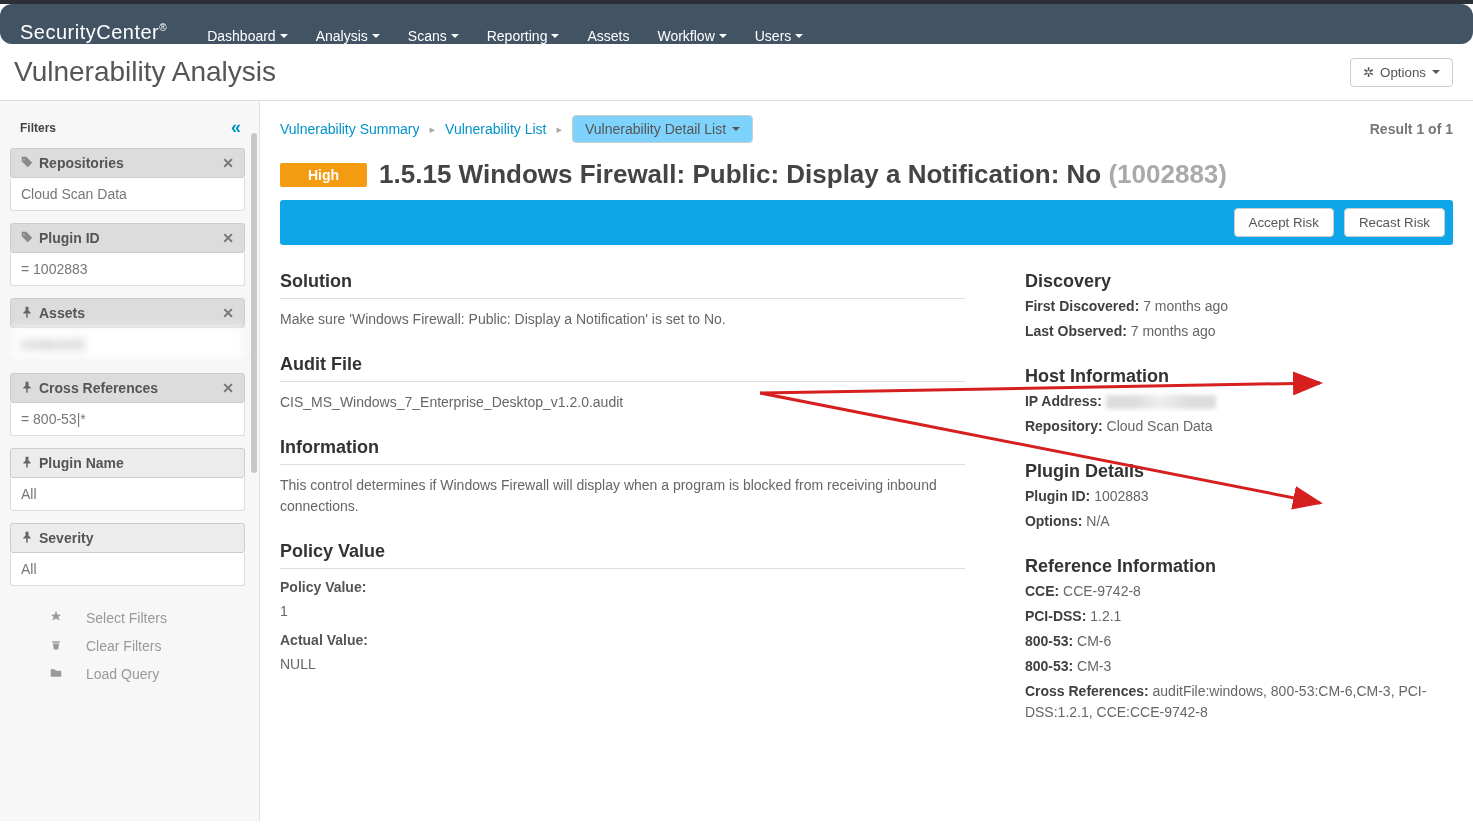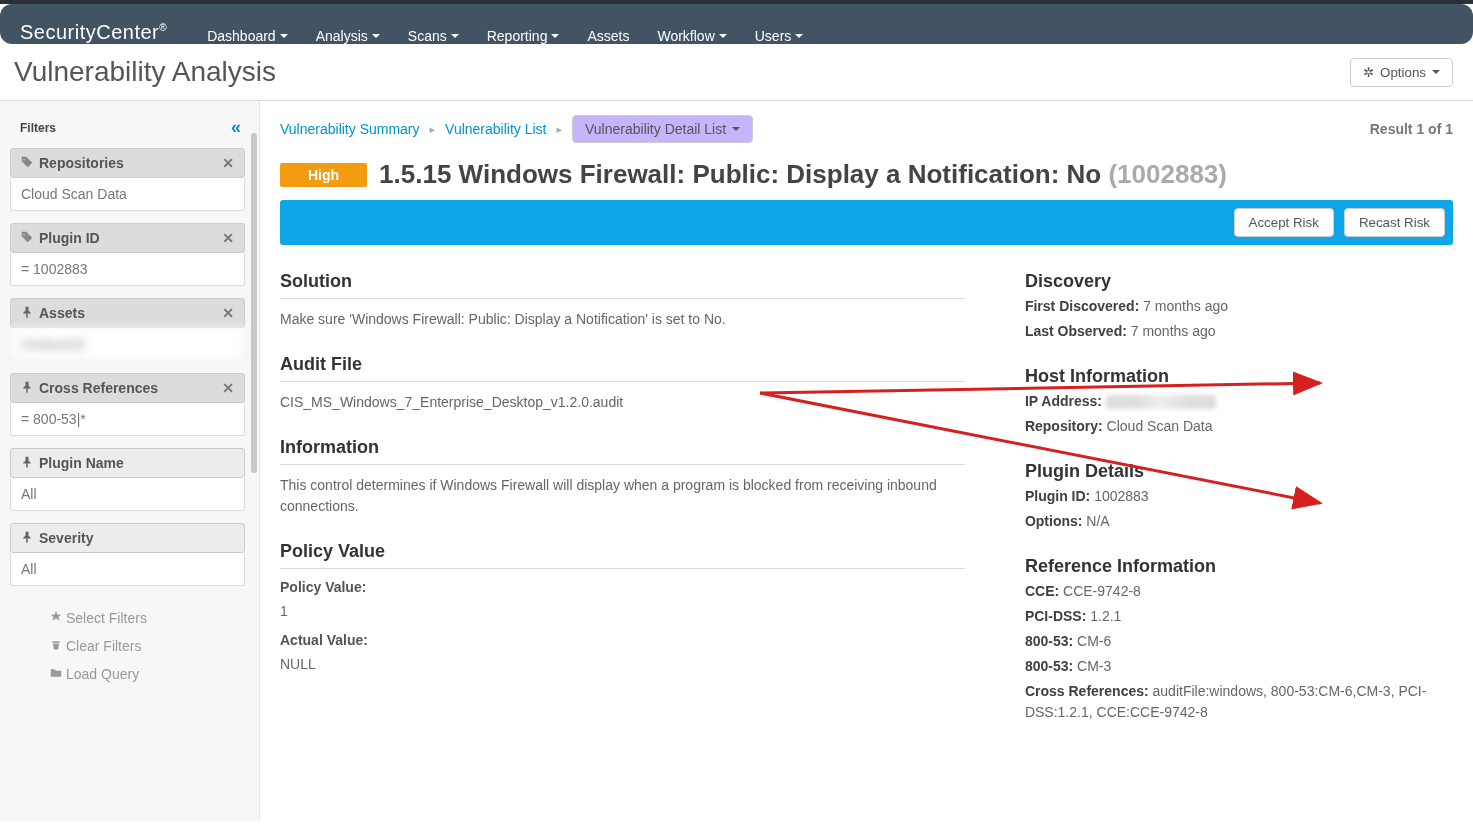--- a/index.html
+++ b/index.html
@@ -23,27 +23,27 @@
 .filters-title { font-size: 12px; font-weight: bold; color: #444; }
 .collapse-icon { color: #0093c9; font-size: 18px; cursor: pointer; font-weight: bold; }
 .filter-block { margin-bottom: 12px; }
 .filter-header { background: #dcdcdc; border: 1px solid #ccc; border-radius: 3px; padding: 6px 10px; display: flex; align-items: center; justify-content: space-between; color: #555; font-weight: bold; }
 .filter-header.light { background: #ececec; }
 .filter-header .left { display: flex; align-items: center; gap: 6px; }
 .filter-value { background: #fff; border: 1px solid #ddd; border-top: none; border-radius: 0 0 3px 3px; padding: 8px 10px; color: #777; }
 .filter-value.blur { filter: blur(4px); color: #999; }
 .close-x { color: #777; cursor: pointer; font-weight: bold; }
 .sidebar-actions { margin-top: 18px; padding-left: 40px; }
-.sidebar-action { color: #999; padding: 6px 0; cursor: pointer; display: flex; align-items: center; gap: 4px; }
+.sidebar-action { color: #999; padding: 6px 0; cursor: pointer; display: flex; align-items: center; gap: 24px; }
 .content { flex: 1; padding: 14px 20px; position: relative; }
 .breadcrumb-row { display: flex; justify-content: space-between; align-items: center; margin-bottom: 16px; }
 .breadcrumbs { display: flex; align-items: center; gap: 10px; }
 .bc-link { color: #0093c9; cursor: pointer; }
 .bc-sep { color: #aaa; font-size: 11px; }
-.bc-dropdown { border: 1px solid #ccc; border-radius: 4px; padding: 5px 12px; background: #c4b5fd; color: #555; cursor: pointer; display: flex; align-items: center; gap: 6px; }
+.bc-dropdown { border: 1px solid #ccc; border-radius: 4px; padding: 5px 12px; background: #7dd3fc; color: #555; cursor: pointer; display: flex; align-items: center; gap: 6px; }
 .results-text { color: #777; font-weight: bold; }
 .vuln-title-row { display: flex; align-items: center; gap: 12px; margin-bottom: 10px; }
 .severity-badge { background: #f39c12; color: #fff; padding: 4px 28px; font-weight: bold; border-radius: 2px; }
 .vuln-title { font-size: 26px; color: #444; font-weight: bold; }
 .vuln-title .id { color: #aaa; }
 .action-bar { background: #0ea5e9; padding: 8px; display: flex; justify-content: flex-end; gap: 10px; border-radius: 3px; margin-bottom: 26px; }
 .action-btn { background: #fff; border: 1px solid #ccc; border-radius: 4px; padding: 6px 14px; cursor: pointer; color: #555; }
 .detail-cols { display: flex; gap: 60px; }
 .detail-main { flex: 1.6; }
 .detail-side { flex: 1; }

